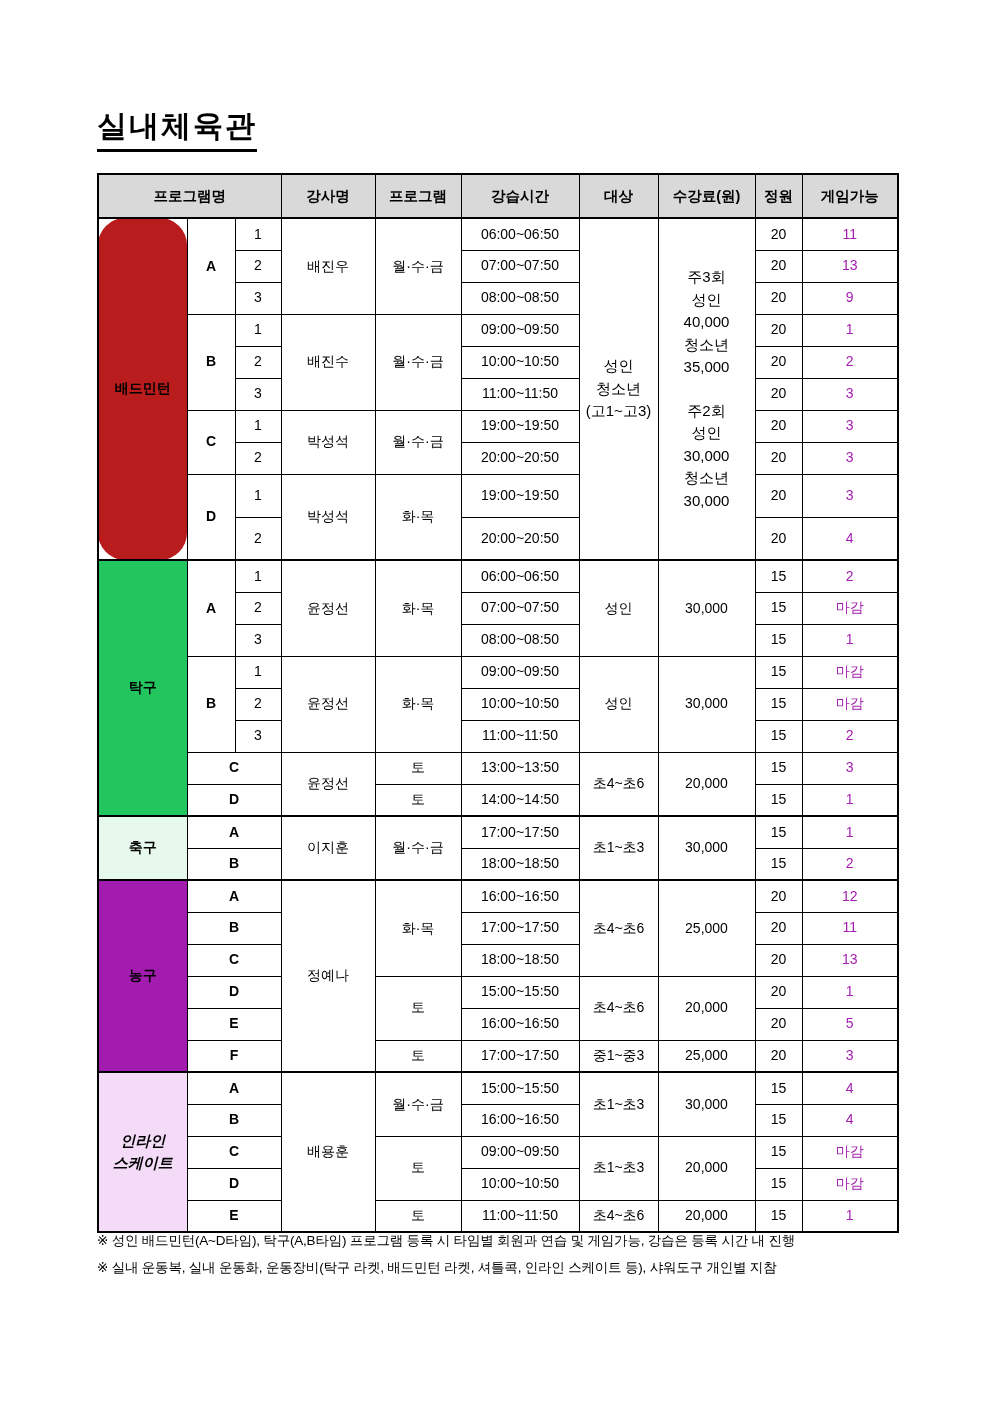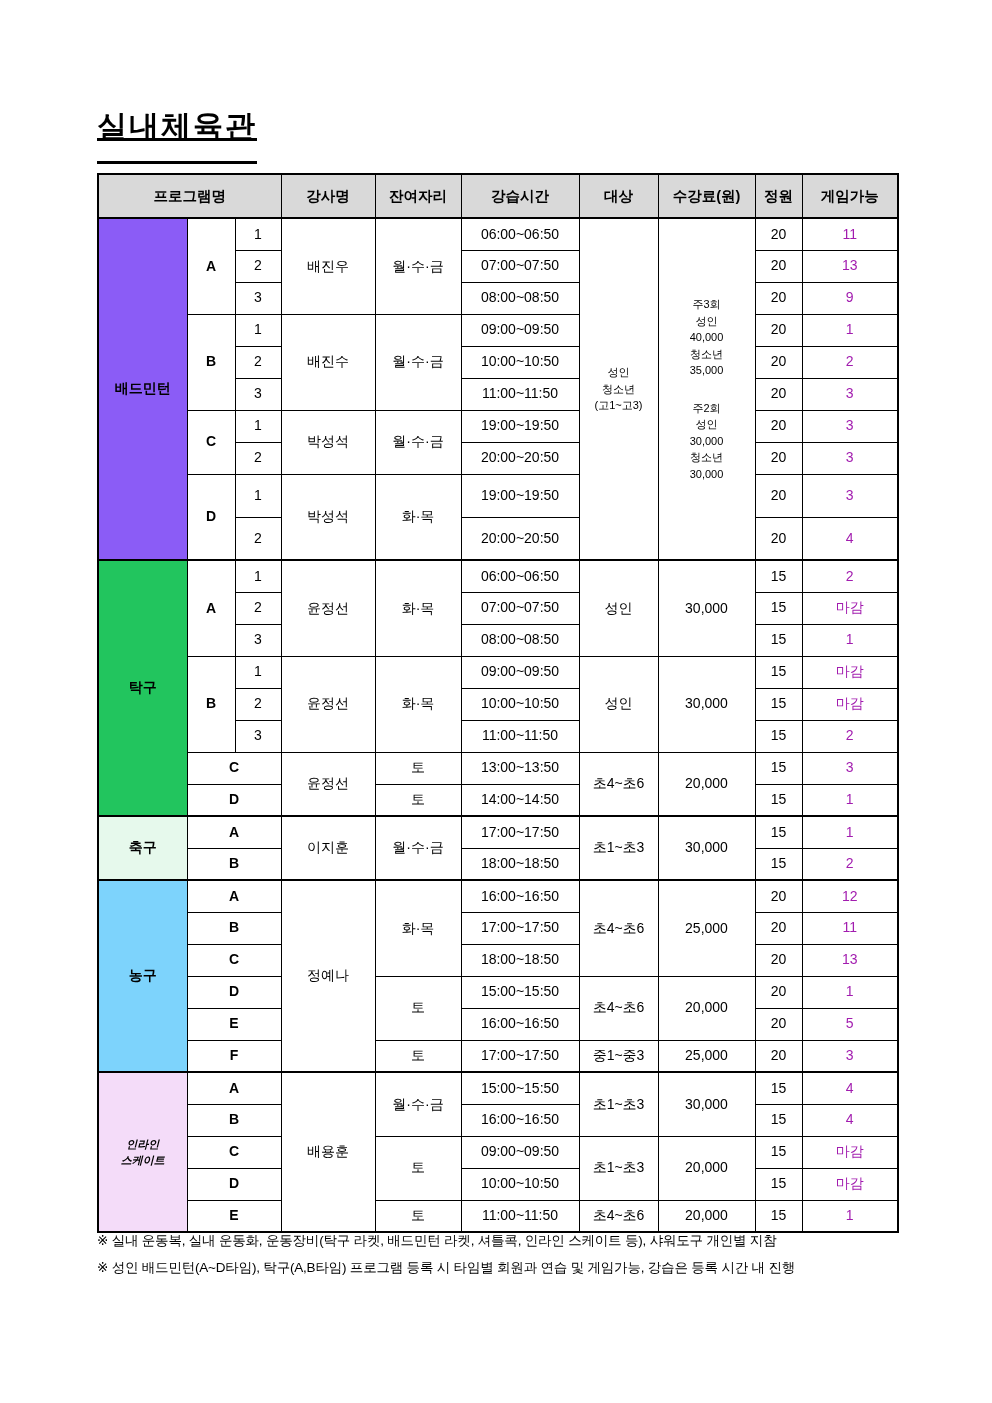--- a/index.html
+++ b/index.html
@@ -5,47 +5,47 @@
   html,body{margin:0;padding:0;}
   body{
     width:992px;height:1403px;background:#ffffff;color:#000;
     font-family:"Liberation Sans","DejaVu Sans",sans-serif;
     position:relative;overflow:hidden;
   }
   .page{position:absolute;inset:0;}
   .title{
     position:absolute;left:97px;top:106px;
     font-size:30px;font-weight:bold;letter-spacing:2px;
-    border-bottom:3px solid #000;padding-bottom:14px;text-decoration:underline;
+    border-bottom:3px solid #000;padding-bottom:2px;
   }
   table.program-table{
     position:absolute;left:97px;top:173px;
     border-collapse:collapse;table-layout:fixed;
     border:2.5px solid #000;
   }
   td,th{
     border:1px solid #000;text-align:center;vertical-align:middle;
     padding:0;font-size:14px;line-height:1.25;overflow:hidden;
   }
   th{background:#d9d9d9;font-weight:bold;font-size:14.5px;}
   thead tr{height:44px;}
   tbody tr{height:32px;}
   tbody tr.tall{height:43px;}
   tbody tr.thick > td{border-top:2.5px solid #000;}
   .cat,.letter{font-weight:bold;}
   .red{color:#a21caf;}
-  .bg-bad{background:#8b5cf6;}
+  .bg-bad{background:#b91c1c;border-radius:27px;}
   .bg-tt{background:#22c55e;}
   .bg-soc{background:#e6f9ec;text-align:center;}
-  .bg-bb{background:#7dd3fc;}
+  .bg-bb{background:#a21caf;}
   .bg-inline{background:#f4dcf9;font-style:italic;}
   .cell-line{line-height:1.5em;}
   .cell-line:empty{height:1.5em;}
   .airy .cell-line{line-height:1.95em;}
-  .cell-line.small{font-size:11px;line-height:1.5em;}
+  .cell-line.small{font-size:15px;line-height:1.5em;}
   .notes{position:absolute;left:97px;top:1227px;width:820px;}
   .note{font-size:13.5px;line-height:27px;letter-spacing:-0.2px;white-space:nowrap;}
 </style>
 </head>
 <body>
 
 <div class="page">
   <div class="title">실내체육관</div>
 
   <table class="program-table">
@@ -58,21 +58,21 @@
         <col style="width: 118px;">
         <col style="width: 79px;">
         <col style="width: 97px;">
         <col style="width: 47px;">
         <col style="width: 96px;">
       </colgroup>
       <thead>
         <tr>
           <th colspan="3">프로그램명</th>
           <th>강사명</th>
-          <th>잔여자리</th>
+          <th>프로그램</th>
           <th>강습시간</th>
           <th>대상</th>
           <th>수강료(원)</th>
           <th>정원</th>
           <th>게임가능</th>
         </tr>
       </thead>
       <tbody>
         <tr class="thick">
           <td rowspan="10" class="cat bg-bad">배드민턴</td>
@@ -334,16 +334,16 @@
           <td>11:00~11:50</td>
           <td>초4~초6</td>
           <td>20,000</td>
           <td>15</td>
           <td class="red">1</td>
         </tr>
       </tbody>
     </table>
 
   <div class="notes">
+    <div class="note">※ 성인 배드민턴(A~D타임), 탁구(A,B타임) 프로그램 등록 시 타임별 회원과 연습 및 게임가능, 강습은 등록 시간 내 진행</div>
     <div class="note">※ 실내 운동복, 실내 운동화, 운동장비(탁구 라켓, 배드민턴 라켓, 셔틀콕, 인라인 스케이트 등), 샤워도구 개인별 지참</div>
-    <div class="note">※ 성인 배드민턴(A~D타임), 탁구(A,B타임) 프로그램 등록 시 타임별 회원과 연습 및 게임가능, 강습은 등록 시간 내 진행</div>
   </div>
 </div>
 
 </body></html>

